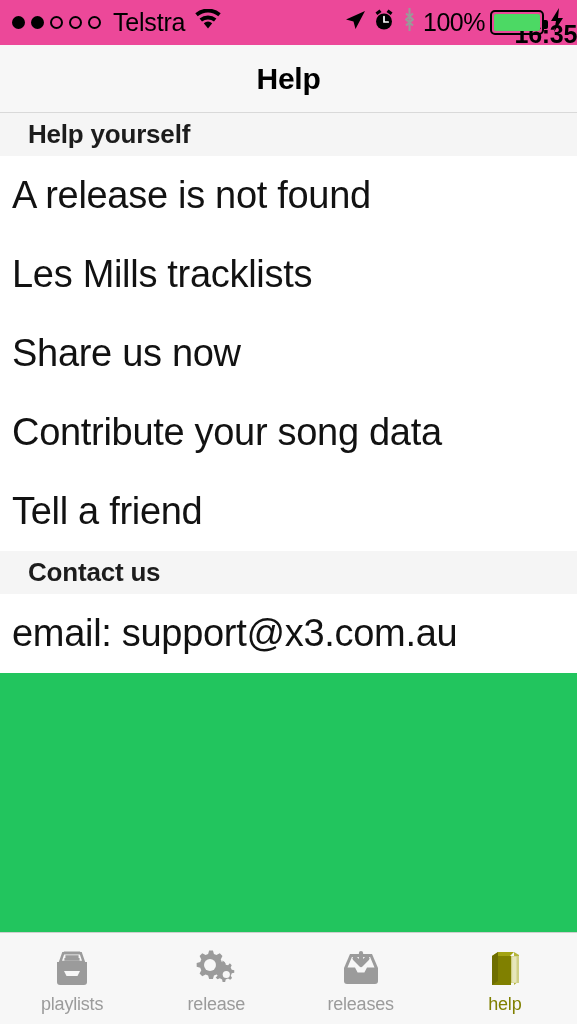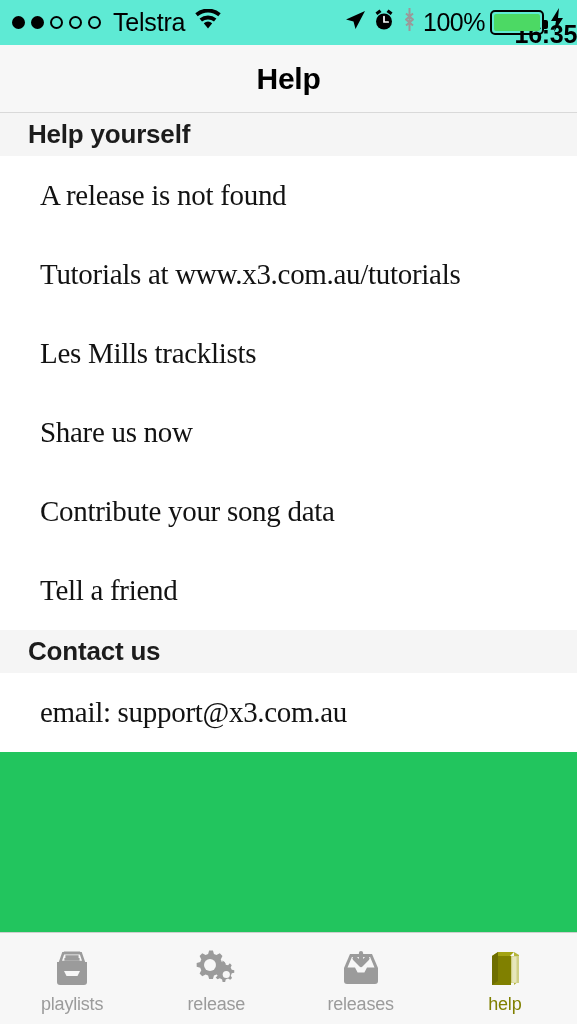--- a/index.html
+++ b/index.html
@@ -8,21 +8,21 @@
     background:#ffffff;
     font-family:"Liberation Sans", sans-serif;
     -webkit-font-smoothing:antialiased;
     overflow:hidden;
   }
   #phone { position:relative; width:577px; height:1024px; display:flex; flex-direction:column; background:#ffffff; }
 
   
   .statusbar {
     height:45px; flex:0 0 45px;
-    background:#5eead4;
+    background:#ec4899;
     display:flex; align-items:center;
     padding:0 12px;
     font-size:25px; color:#000;
   }
   .sb-left { display:flex; align-items:center; gap:9px; }
   .dots { display:flex; align-items:center; gap:6px; }
   .dot { width:13px; height:13px; border-radius:50%; border:2px solid #000; }
   .dot.filled { background:#000; }
   .carrier { font-size:25px; letter-spacing:-0.2px; margin-left:3px; }
   .sb-center { position:absolute; left:0; right:0; text-align:right; font-size:25px; font-weight:bold; letter-spacing:-0.3px; pointer-events:none;margin-top:24px; }
@@ -48,24 +48,23 @@
     background:#f5f5f5;
     display:flex; align-items:center;
     padding-left:28px;
     font-size:26px; font-weight:bold; color:#1c1c1c;
     letter-spacing:-0.2px;
   }
   .row {
     height:79px;
     background:#ffffff;
     display:flex; align-items:center;
-    padding-left:40px;
-    font-size:29px; color:#121212;
+    padding-left:12px;
+    font-size:38px; color:#121212;
     letter-spacing:-0.3px;
-    font-family:Liberation Serif, serif;
   }
 
   
   .tabbar {
     flex:0 0 92px; height:92px;
     background:#f7f7f7;
     border-top:1px solid #cfcfcf;
     display:flex;
   }
   .tab { flex:1; display:flex; flex-direction:column; align-items:center; justify-content:center; gap:4px; }
@@ -130,21 +129,20 @@
   </div>
 
   <div class="navbar">
     <div class="navtitle">Help</div>
   </div>
 
   <div class="list">
 
     <div class="section-header">Help yourself</div>
     <div class="row">A release is not found</div>
-    <div class="row">Tutorials at www.x3.com.au/tutorials</div>
     <div class="row">Les Mills tracklists</div>
 
     <div class="row">Share us now</div>
     <div class="row">Contribute your song data</div>
     <div class="row">Tell a friend</div>
 
     <div class="section-header">Contact us</div>
     <div class="row">email: support@x3.com.au</div>
 
   </div>

